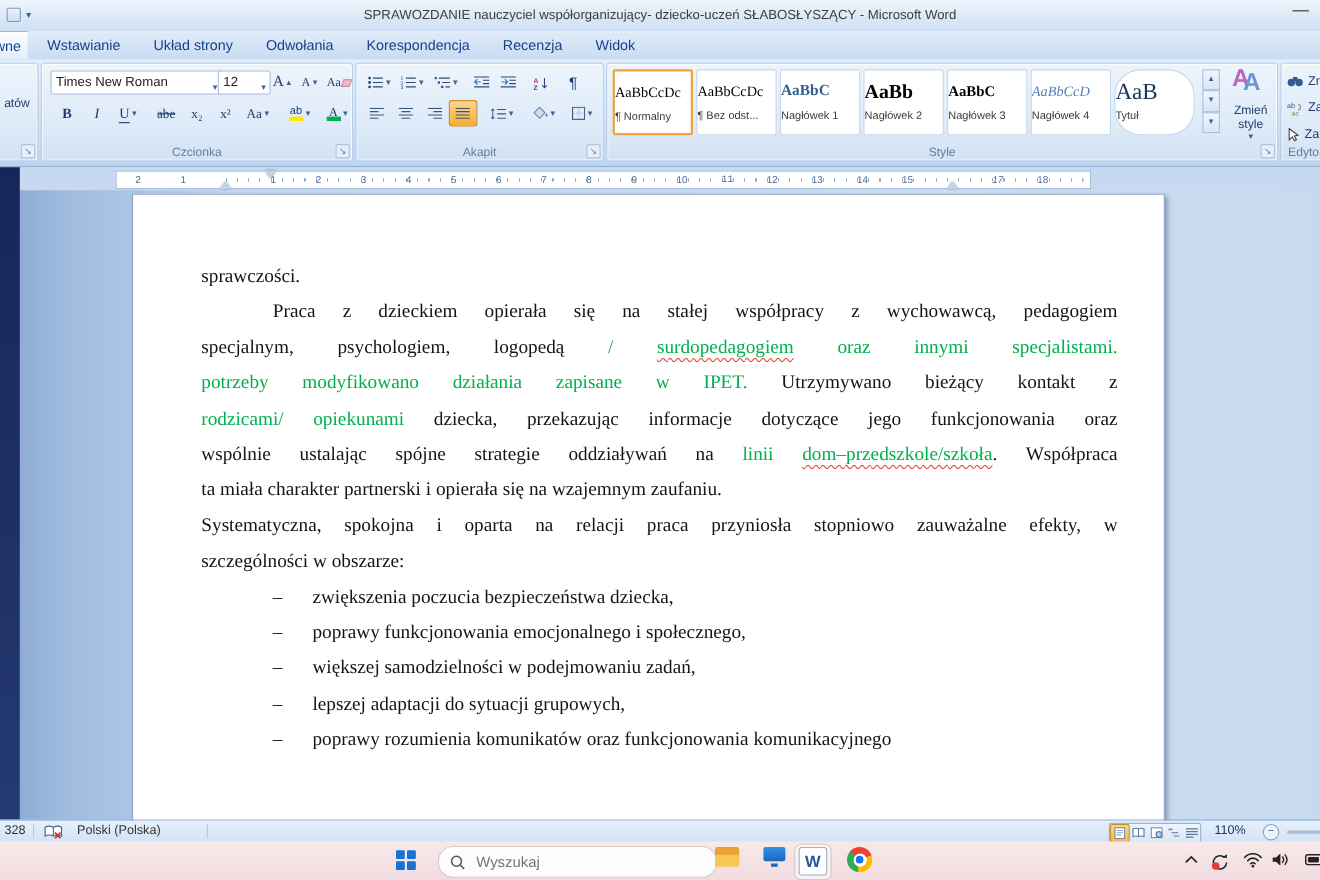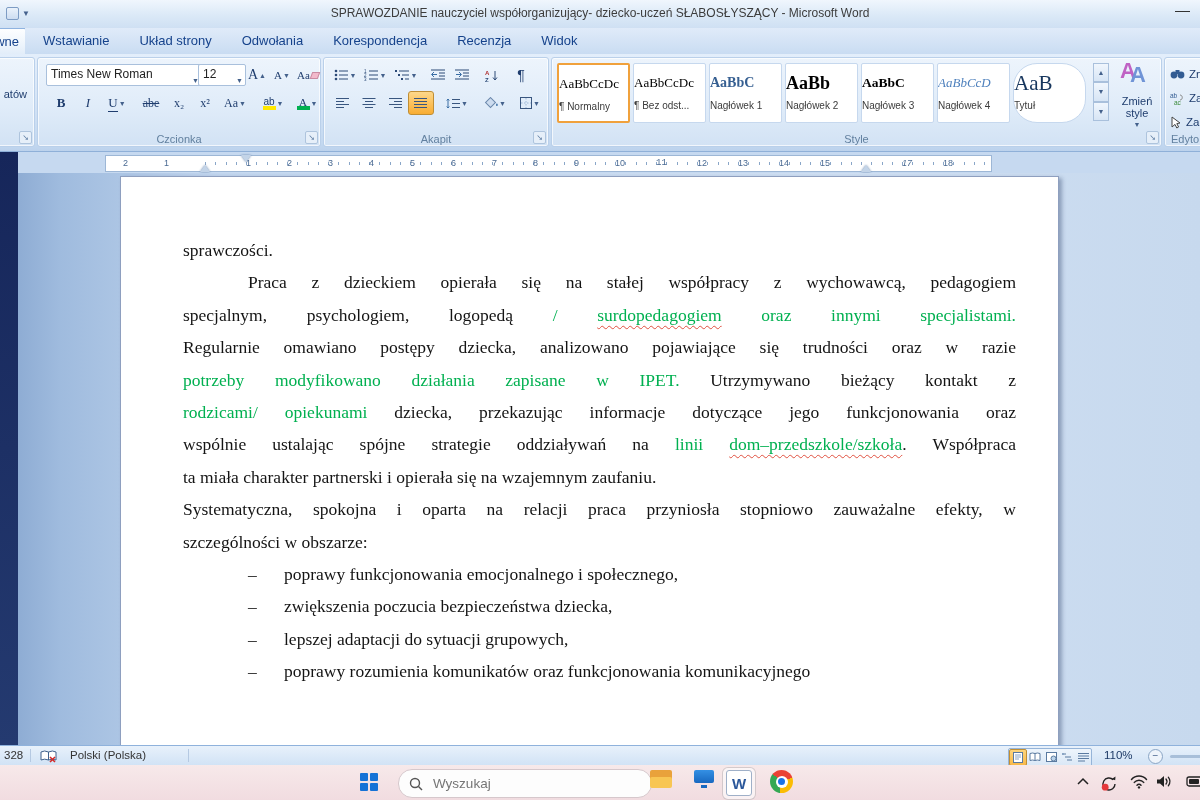--- a/index.html
+++ b/index.html
@@ -405,29 +405,29 @@
     </div>
 </div>
 
 <div class="workspace"></div>
 <div class="darkstrip"></div>
 <div class="page">
   <div class="doctext">
       <div class="ln"><span>sprawczości.</span></div>
       <div class="ln j i"><span>Praca z dzieckiem opierała się na stałej współpracy z wychowawcą, pedagogiem</span></div>
       <div class="ln j"><span>specjalnym, psychologiem, logopedą </span><span class="g">/ </span><span class="g w">surdopedagogiem</span><span class="g"> oraz innymi specjalistami.</span></div>
-      <div class="ln j"><span>Regularnie omawiano postępy dziecka, analizowano pojawiające się trudności oraz w razie</span></div>
       <div class="ln j"><span class="g">potrzeby modyfikowano działania zapisane w IPET.</span><span> Utrzymywano bieżący kontakt z</span></div>
       <div class="ln j"><span class="g">rodzicami/ opiekunami</span><span> dziecka, przekazując informacje dotyczące jego funkcjonowania oraz</span></div>
       <div class="ln j"><span>wspólnie ustalając spójne strategie oddziaływań na </span><span class="g">linii </span><span class="g w">dom–przedszkole/szkoła</span><span>. Współpraca</span></div>
       <div class="ln"><span>ta miała charakter partnerski i opierała się na wzajemnym zaufaniu.</span></div>
       <div class="ln j"><span>Systematyczna, spokojna i oparta na relacji praca przyniosła stopniowo zauważalne efekty, w</span></div>
       <div class="ln"><span>szczególności w obszarze:</span></div>
+      <div class="ln b"><span class="dash">–</span><span>zwiększenia poczucia bezpieczeństwa dziecka,</span></div>
       <div class="ln b"><span class="dash">–</span><span>poprawy funkcjonowania emocjonalnego i społecznego,</span></div>
-      <div class="ln b"><span class="dash">–</span><span>zwiększenia poczucia bezpieczeństwa dziecka,</span></div>
+      <div class="ln b"><span class="dash">–</span><span>większej samodzielności w podejmowaniu zadań,</span></div>
       <div class="ln b"><span class="dash">–</span><span>lepszej adaptacji do sytuacji grupowych,</span></div>
       <div class="ln b"><span class="dash">–</span><span>poprawy rozumienia komunikatów oraz funkcjonowania komunikacyjnego</span></div>
     </div>
 </div>
 
 <div class="statusbar">
   <span class="sb" style="left:4px">328</span>
   <span class="sep" style="left:30px"></span>
   <svg class="sb" style="left:40px;top:3px" width="17" height="14">
     <path d="M1 3 Q4.5 1 8.5 3 Q12.5 1 16 3 V11 Q12.5 9.3 8.5 11 Q4.5 9.3 1 11 Z" fill="#fff" stroke="#40618c"></path>

